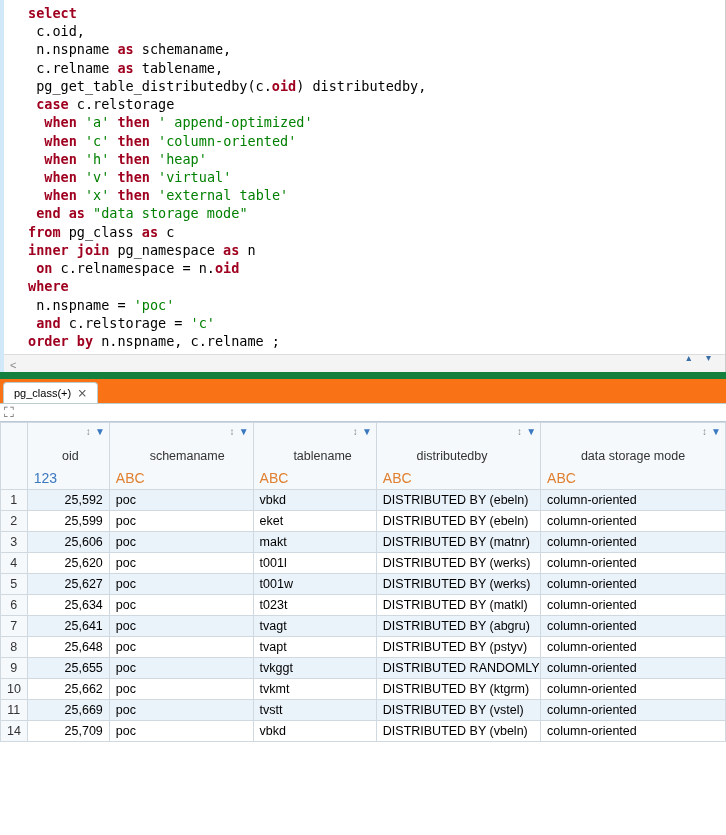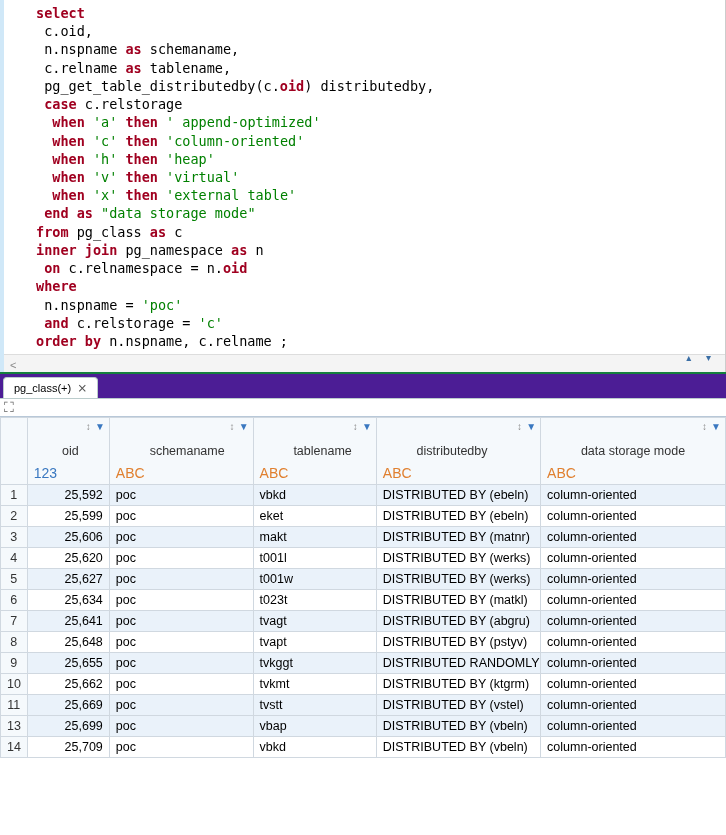--- a/index.html
+++ b/index.html
@@ -1,29 +1,29 @@
 <!DOCTYPE html>
 <html><head>
 <meta charset="utf-8">
 <style>
   * { margin: 0; padding: 0; box-sizing: border-box; }
   body { font-family: Verdana, sans-serif; font-size: 12px; background: #fff; width: 726px; }
   
   .editor-wrap { position: relative; border-left: 4px solid #d0e8f8; border-right: 1px solid #ccc; }
-  .sql-editor { font-family: Consolas, monospace; font-size: 13.5px; padding: 4px 0 4px 32px; white-space: pre; line-height: 1.35; overflow-x: auto; background: #fff; }
+  .sql-editor { font-family: Consolas, monospace; font-size: 13.5px; padding: 4px 0 4px 24px; white-space: pre; line-height: 1.35; overflow-x: auto; background: #fff; }
   .kw { color: #a00020; font-weight: bold; }
   .id { color: #000; }
   .str { color: #008000; }
   .dq { color: #008000; }
   
   .hscroll { height: 18px; background: #f4f4f4; border-top: 1px solid #ddd; display: flex; align-items: center; padding-left: 6px; color: #888; position: relative; }
   .hscroll-glyph { position: absolute; left: 6px; bottom: 1px; font-size: 11px; }
   .hscroll-marks { position: absolute; right: 8px; top: -3px; color: #3a6ea5; letter-spacing: 6px; font-size: 10px; }
   
-  .tabbar { background: #4c1d95; border-top: 2px solid #15803d; border-bottom: 1px solid #bcc; padding: 3px 12px 0 3px; display: flex; }
+  .tabbar { background: #f97316; border-top: 7px solid #15803d; border-bottom: 1px solid #bcc; padding: 3px 12px 0 3px; display: flex; }
   .tab { background: #fff; border: 1px solid #bcc; border-bottom: none; border-radius: 4px 4px 0 0; padding: 3px 10px; display: flex; align-items: center; gap: 6px; font-size: 11px; }
   .tab .close { font-weight: normal; color: #555; font-size: 12px; }
   
   .filterbar { display: flex; align-items: center; border-bottom: 1px solid #b8c8d8; background: #fff; }
   .filterbar .expr { color: #a00020; font-family: Verdana; font-size: 12px; padding: 4px 6px; flex: 0 0 auto; width: 320px; white-space: nowrap; overflow: hidden; }
   .filterbar .icon { width: 18px; text-align: center; color: #666; font-size: 14px; }
   .filterbar .placeholder { color: #8a8a8a; font-style: italic; padding: 4px 6px; flex: 1; font-size: 12px; }
   
   .grid { border-collapse: collapse; width: 100%; table-layout: fixed; font-size: 12.5px; }
   .grid th, .grid td { border: 1px solid #d0d8e0; padding: 3px 6px; text-align: left; overflow: hidden; white-space: nowrap; }
@@ -179,28 +179,20 @@
         <td class="col-mode">column-oriented</td>
       </tr>
       <tr class="odd">
         <td class="rownum">11</td>
         <td class="num col-oid">25,669</td>
         <td class="col-schema">poc</td>
         <td class="col-table">tvstt</td>
         <td class="col-dist">DISTRIBUTED BY (vstel)</td>
         <td class="col-mode">column-oriented</td>
       </tr>
-      <tr class="odd">
-        <td class="rownum">13</td>
-        <td class="num col-oid">25,699</td>
-        <td class="col-schema">poc</td>
-        <td class="col-table">vbap</td>
-        <td class="col-dist">DISTRIBUTED BY (vbeln)</td>
-        <td class="col-mode">column-oriented</td>
-      </tr>
       <tr class="">
         <td class="rownum">14</td>
         <td class="num col-oid">25,709</td>
         <td class="col-schema">poc</td>
         <td class="col-table">vbkd</td>
         <td class="col-dist">DISTRIBUTED BY (vbeln)</td>
         <td class="col-mode">column-oriented</td>
       </tr>
     </tbody>
 </table>

